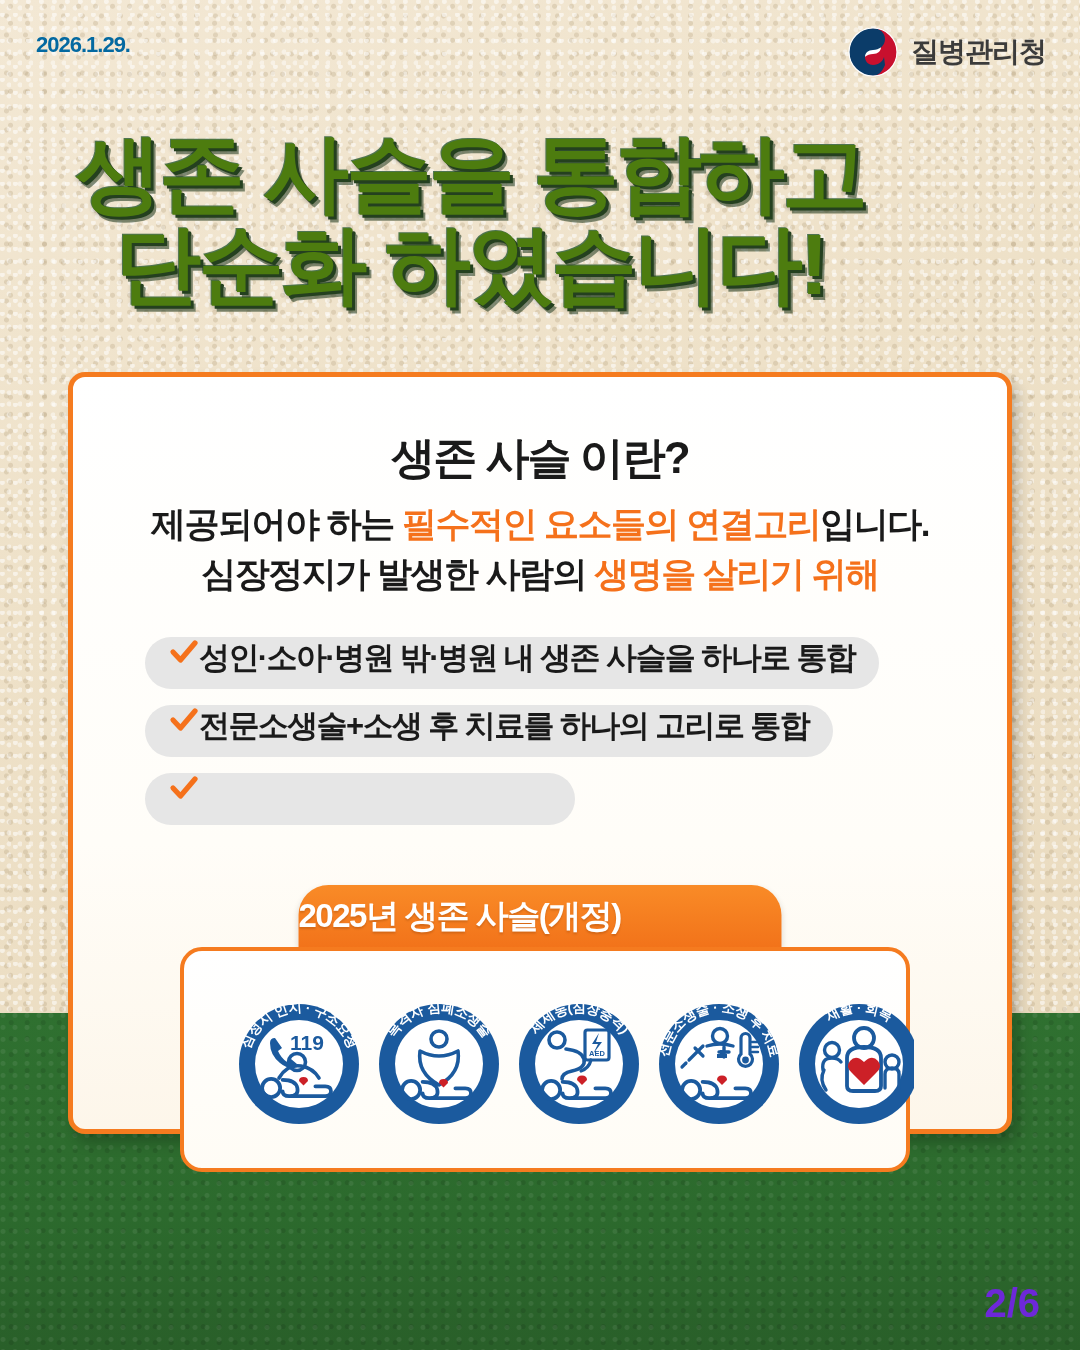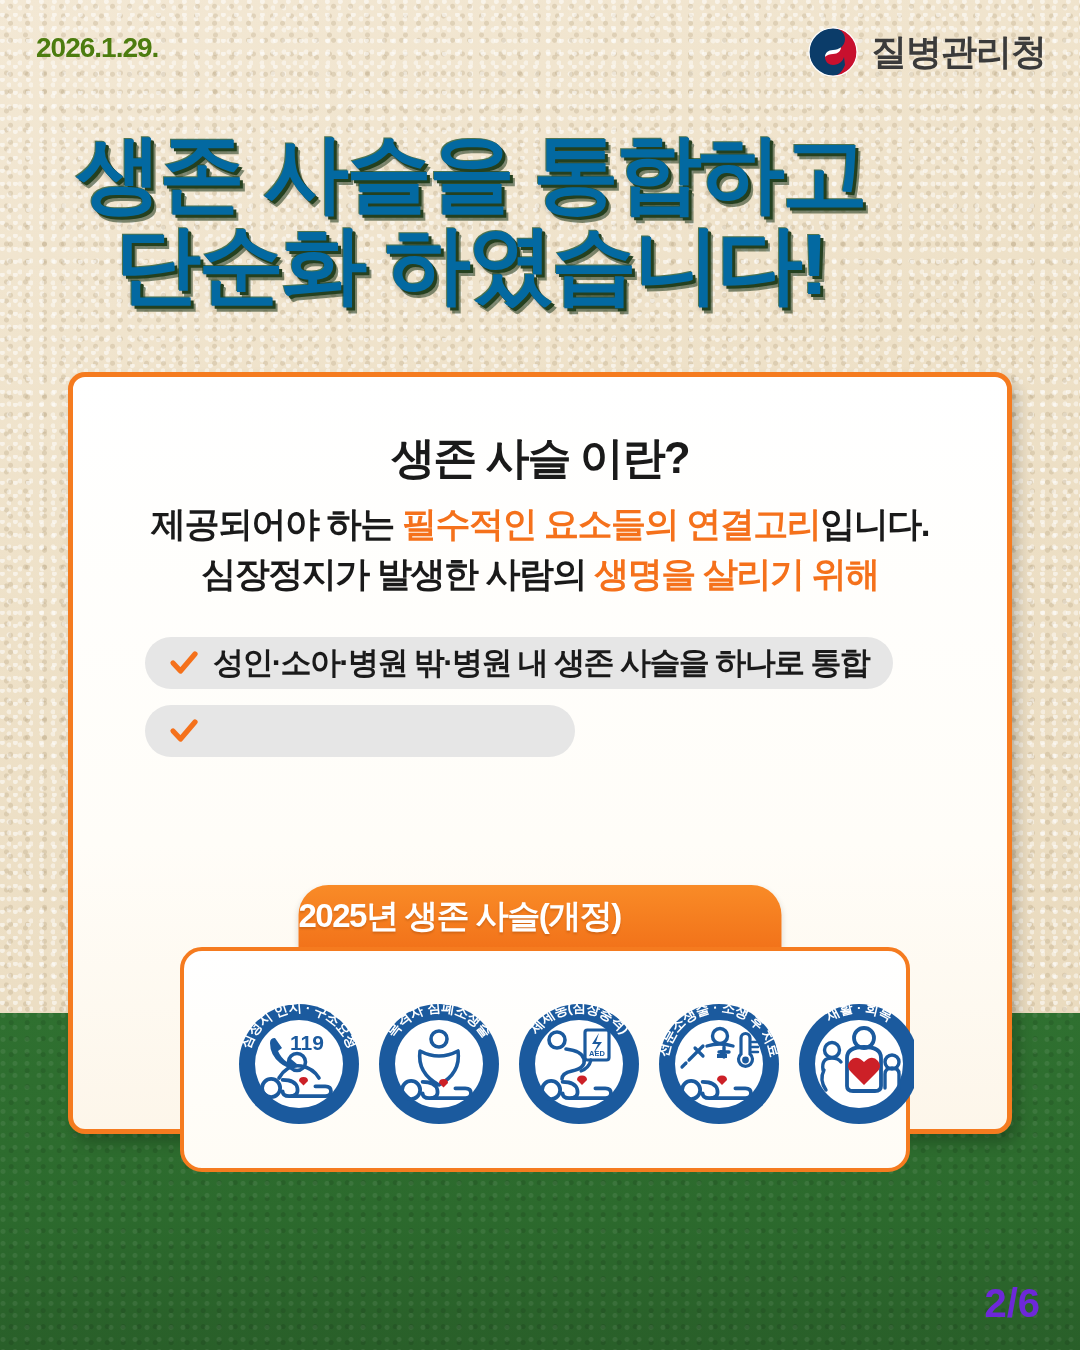--- a/index.html
+++ b/index.html
@@ -26,31 +26,31 @@
     background:
       radial-gradient(circle at 25% 20%, rgba(255,255,255,.07) 0 2px, transparent 3px),
       radial-gradient(circle at 70% 60%, rgba(0,0,0,.10) 0 2px, transparent 3px),
       linear-gradient(180deg,#2F7030 0%,#2C6A2D 60%,#295F29 100%);
     background-size:12px 12px,16px 16px,100% 100%;
   }
 
   
   .date{
     position:absolute;left:36px;top:32px;
-    font-size:28px;font-weight:700;color:#4d7c0f;letter-spacing:-1px;
+    font-size:22px;font-weight:700;color:#0369a1;letter-spacing:-1px;
   }
   .logo{position:absolute;right:34px;top:26px;display:flex;align-items:center;gap:12px;}
   .logo-mark{width:52px;height:52px;position:relative;}
-  .logo-text{font-size:36px;font-weight:700;color:#3B3B3B;letter-spacing:-1px;}
+  .logo-text{font-size:28px;font-weight:700;color:#3B3B3B;letter-spacing:-1px;}
 
   
   .title{
     position:absolute;left:0;top:128px;width:941px;text-align:center;
     font-size:86px;font-weight:900;line-height:1.06;
-    color:#0369a1;letter-spacing:-3px;
+    color:#4d7c0f;letter-spacing:-3px;
     text-shadow:
       3px 3px 0 #24401f, 5px 6px 0 rgba(28,52,26,.55),
       -1px -1px 0 #4e7450, 0 2px 4px rgba(0,0,0,.25);
   }
   .title .l2{display:block;}
 
   
   .card{
     position:absolute;left:68px;top:372px;width:944px;height:762px;
     box-sizing:border-box;
@@ -64,21 +64,21 @@
   }
   .card-p{
     position:absolute;left:0;top:122px;width:100%;text-align:center;
     font-size:35px;font-weight:700;color:#1A1A1A;letter-spacing:-1.5px;line-height:1.42;
   }
   .hi{color:#F5711B;}
 
   
   .checks{position:absolute;left:72px;top:260px;width:800px;}
   .chk{
-    position:relative;display:flex;align-items:center;gap:14px;
+    position:relative;display:flex;
     background:#E6E6E6;border-radius:26px;height:52px;margin-bottom:16px;
     padding:0 24px;box-sizing:border-box;width:max-content;min-width:430px;
   }
   .chk .mark{
     width:30px;height:30px;flex:0 0 30px;position:relative;
   }
   .chk .mark svg{display:block;}
   .chk .txt{font-size:31px;font-weight:700;color:#1A1A1A;letter-spacing:-1.6px;white-space:nowrap;}
 
   
@@ -149,20 +149,28 @@
     </div>
 
     <div class="checks">
       <div class="chk">
         <span class="mark">
           <svg width="30" height="30" viewBox="0 0 30 30">
               <path d="M4 15 L11.5 23 L26 6" fill="none" stroke="#F5711B" stroke-width="5.2" stroke-linecap="round" stroke-linejoin="round"></path>
             </svg>
         </span>
         <span class="txt">성인·소아·병원 밖·병원 내 생존 사슬을 하나로 통합</span>
+      </div>
+      <div class="chk">
+        <span class="mark">
+          <svg width="30" height="30" viewBox="0 0 30 30">
+              <path d="M4 15 L11.5 23 L26 6" fill="none" stroke="#F5711B" stroke-width="5.2" stroke-linecap="round" stroke-linejoin="round"></path>
+            </svg>
+        </span>
+        <span class="txt">전문소생술+소생 후 치료를 하나의 고리로 통합</span>
       </div>
       <div class="chk">
         <span class="mark">
           <svg width="30" height="30" viewBox="0 0 30 30">
               <path d="M4 15 L11.5 23 L26 6" fill="none" stroke="#F5711B" stroke-width="5.2" stroke-linecap="round" stroke-linejoin="round"></path>
             </svg>
         </span>
       </div>
     </div>
 

